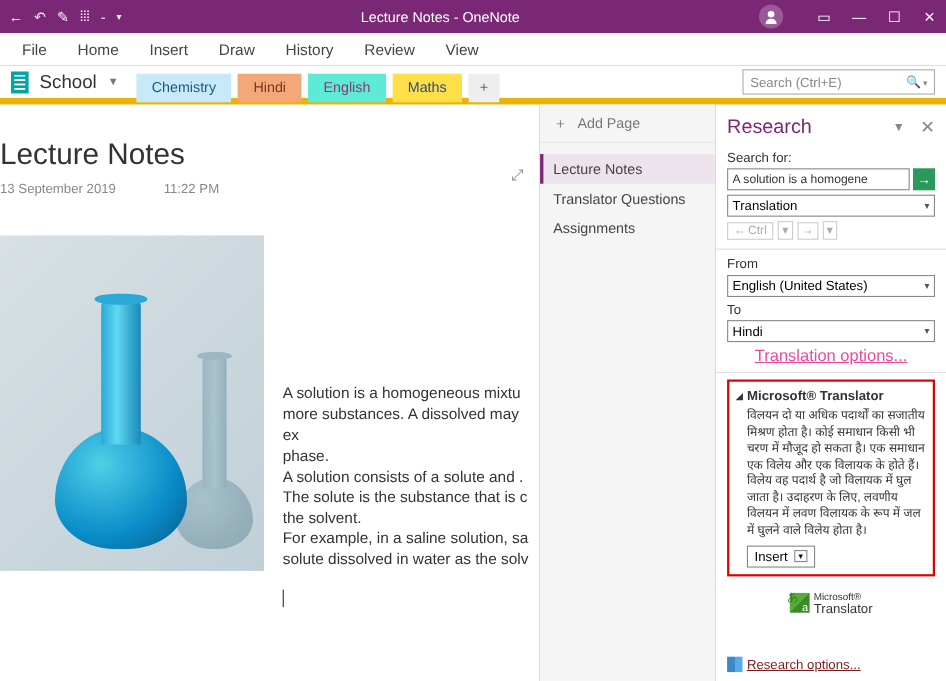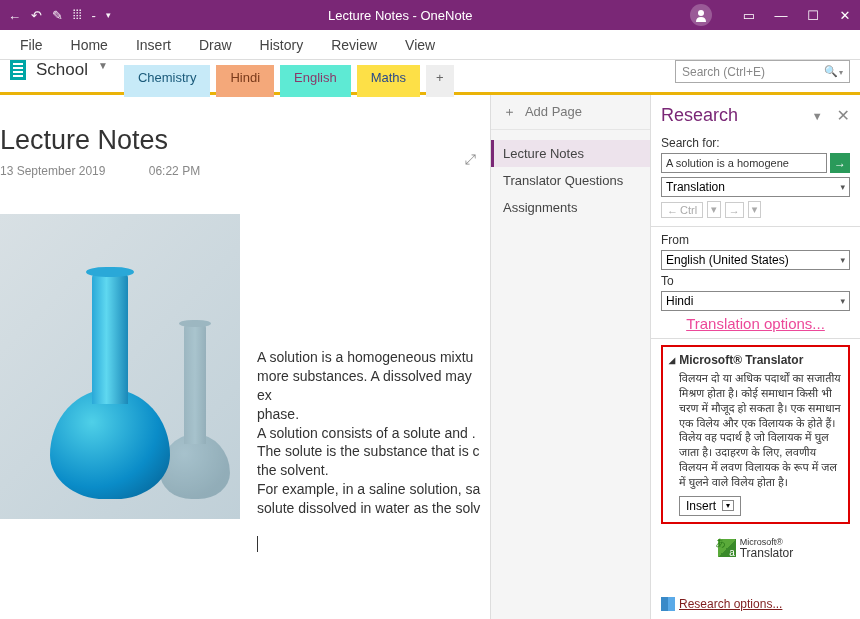--- a/index.html
+++ b/index.html
@@ -9,21 +9,21 @@
 .titlebar .qat { display: flex; align-items: center; gap: 10px; }
 .titlebar .qat span { font-size: 13px; opacity: 0.95; cursor: default; }
 .titlebar .title { flex: 1; text-align: center; font-size: 13px; }
 .titlebar .winbtns { display: flex; align-items: center; gap: 18px; }
 .titlebar .winbtns .wb { width: 14px; text-align: center; }
 .titlebar .avatar { width: 22px; height: 22px; border-radius: 50%; background: #9a5a97; display: flex; align-items: center; justify-content: center; margin-right: 12px; }
 
 .menubar { height: 30px; background: #fff; display: flex; align-items: center; padding: 0 6px; border-bottom: 1px solid #ddd; }
 .menubar .mitem { padding: 0 14px; color: #444; font-size: 14px; line-height: 30px; cursor: default; }
 
-.toolbar { height: 35px; background: #fff; display: flex; padding: 0 10px; border-bottom: 3px solid #eab308; gap: 6px; }
+.toolbar { height: 35px; background: #fff; display: flex; align-items: center; padding: 0 10px; border-bottom: 6px solid #eab308; gap: 6px; }
 .nb-icon { width: 16px; height: 20px; background: #00a6a6; position: relative; margin-right: 4px; }
 .nb-icon::after { content: ""; position: absolute; left: 3px; top: 3px; right: 3px; bottom: 3px; background: linear-gradient(#fff 2px, transparent 2px) 0 0/100% 4px; }
 .nb-label { font-size: 17px; color: #333; margin-right: 4px; }
 .dd-arrow { font-size: 10px; color: #777; margin-right: 10px; }
 .tab { padding: 5px 14px 6px; font-size: 13px; border-radius: 0; position: relative; top: 5px; border-bottom: none; }
 .tab.active { background: #c7eaf8; color: #1a5a7a; }
 .tab.hindi { background: #f4a87a; color: #7a3a1a; }
 .tab.english { background: #5eead4; color: #8a3a6a; }
 .tab.maths { background: #fde047; color: #2a4a8a; }
 .tab.add { background: #eee; color: #666; padding: 5px 10px 6px; }
@@ -140,21 +140,21 @@
     <span class="mag">🔍</span>
   </div>
 </div>
 
 <div class="mainrow">
   <div class="page-area">
     <span class="expand-icon">⤢</span>
     <div class="page-title">Lecture Notes</div>
     <div class="page-date">
       <span>13 September 2019</span>
-      <span>06:22 PM</span>
+      <span>11:22 PM</span>
     </div>
     <div class="image-block">
       <div class="flask-shadow">
           <div class="flask-body"></div>
           <div class="flask-neck"></div>
           <div class="flask-lip"></div>
         </div>
       <div class="flask-main">
           <div class="flask-body"></div>
           <div class="flask-neck"></div>

